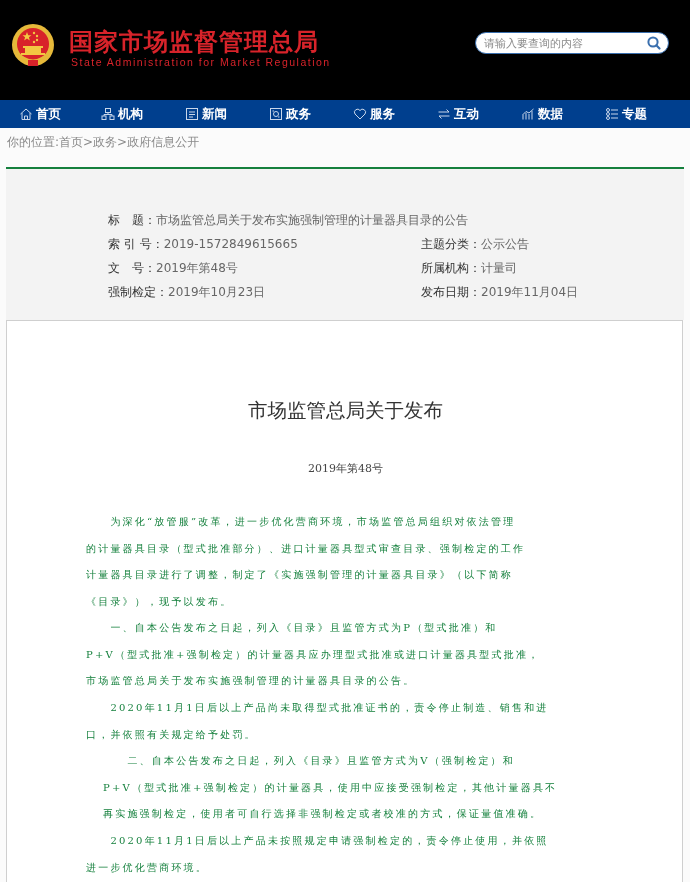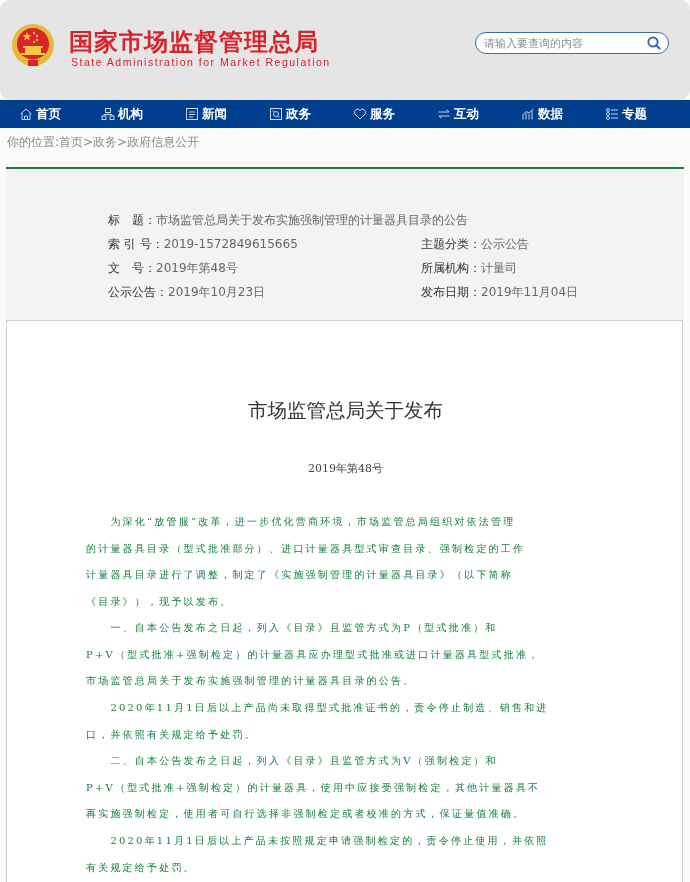--- a/index.html
+++ b/index.html
@@ -1,20 +1,20 @@
 <!DOCTYPE html>
 <html><head>
 <meta charset="utf-8">
 <style>
   * { box-sizing: border-box; margin: 0; padding: 0; }
   html, body { width: 690px; height: 882px; overflow: hidden; background: #fbfbfb; }
   body { font-family: "DejaVu Sans", "Liberation Sans", sans-serif; color: #333; position: relative; }
 
   
-  .header { position: absolute; left: 0; top: 0; width: 690px; height: 100px; background: #e5e5e5; border-radius: 10px; }
+  .header { position: absolute; left: 0; top: 0; width: 690px; height: 100px; background: #000000; }
   .emblem { position: absolute; left: 10px; top: 22px; width: 46px; height: 46px; }
   .logo-cn { position: absolute; left: 69px; top: 26px; font-size: 24px; font-weight: bold; color: #d8232a; letter-spacing: 1px; white-space: nowrap; font-family: "DejaVu Sans", sans-serif; }
   .logo-en { position: absolute; left: 71px; top: 56px; font-size: 10.5px; color: #d8232a; letter-spacing: 1.5px; white-space: nowrap; font-family: "Liberation Sans", sans-serif; }
   .search { position: absolute; left: 475px; top: 32px; width: 194px; height: 22px; border: 1.5px solid #3a6fae; border-radius: 12px; background: #fff; }
   .search-input { position: absolute; left: 8px; top: 2px; width: 150px; height: 16px; border: none; outline: none; background: transparent; font-size: 11px; color: #888; font-family: "DejaVu Sans", sans-serif; }
   .search-input::placeholder { color: #8a8a8a; }
   .search-btn { position: absolute; right: 6px; top: 2px; width: 16px; height: 16px; cursor: pointer; }
 
   
   .nav { position: absolute; left: 0; top: 100px; width: 690px; height: 28px; background: #003f8e; display: flex; }
@@ -143,21 +143,21 @@
   <div class="info-row" style="left:415px; top:67px;">
     <span class="info-label">主题分类：</span><span class="info-value">公示公告</span>
   </div>
   <div class="info-row" style="left:102px; top:91px;">
     <span class="info-label">文　号：</span><span class="info-value">2019年第48号</span>
   </div>
   <div class="info-row" style="left:415px; top:91px;">
     <span class="info-label">所属机构：</span><span class="info-value">计量司</span>
   </div>
   <div class="info-row" style="left:102px; top:115px;">
-    <span class="info-label">公示公告：</span><span class="info-value">2019年10月23日</span>
+    <span class="info-label">强制检定：</span><span class="info-value">2019年10月23日</span>
   </div>
   <div class="info-row" style="left:415px; top:115px;">
     <span class="info-label">发布日期：</span><span class="info-value">2019年11月04日</span>
   </div>
 </div>
 
 <div class="article">
   <div class="art-title" style="top:76px;">市场监管总局关于发布</div>
   <div class="art-docno">2019年第48号</div>
 
@@ -169,23 +169,23 @@
   </div>
   <div class="para" style="top:294px;">
     <span class="line">　　一、自本公告发布之日起，列入《目录》且监管方式为P（型式批准）和</span>
     <span class="line">P+V（型式批准+强制检定）的计量器具应办理型式批准或进口计量器具型式批准，</span>
     <span class="line">市场监管总局关于发布实施强制管理的计量器具目录的公告。</span>
   </div>
   <div class="para" style="top:374px;">
     <span class="line">　　2020年11月1日后以上产品尚未取得型式批准证书的，责令停止制造、销售和进</span>
     <span class="line">口，并依照有关规定给予处罚。</span>
   </div>
-  <div class="para" style="top:427px;">
+  <div class="para" style="top:427px;margin-left:17px;">
     <span class="line">　　二、自本公告发布之日起，列入《目录》且监管方式为V（强制检定）和</span>
     <span class="line">P+V（型式批准+强制检定）的计量器具，使用中应接受强制检定，其他计量器具不</span>
     <span class="line">再实施强制检定，使用者可自行选择非强制检定或者校准的方式，保证量值准确。</span>
   </div>
   <div class="para" style="top:507px;">
     <span class="line">　　2020年11月1日后以上产品未按照规定申请强制检定的，责令停止使用，并依照</span>
-    <span class="line">有关规定给予处罚。</span>
+    <span class="line">进一步优化营商环境。</span>
   </div>
 </div>
 <div class="scroll-edge"></div>
 
 </body></html>

